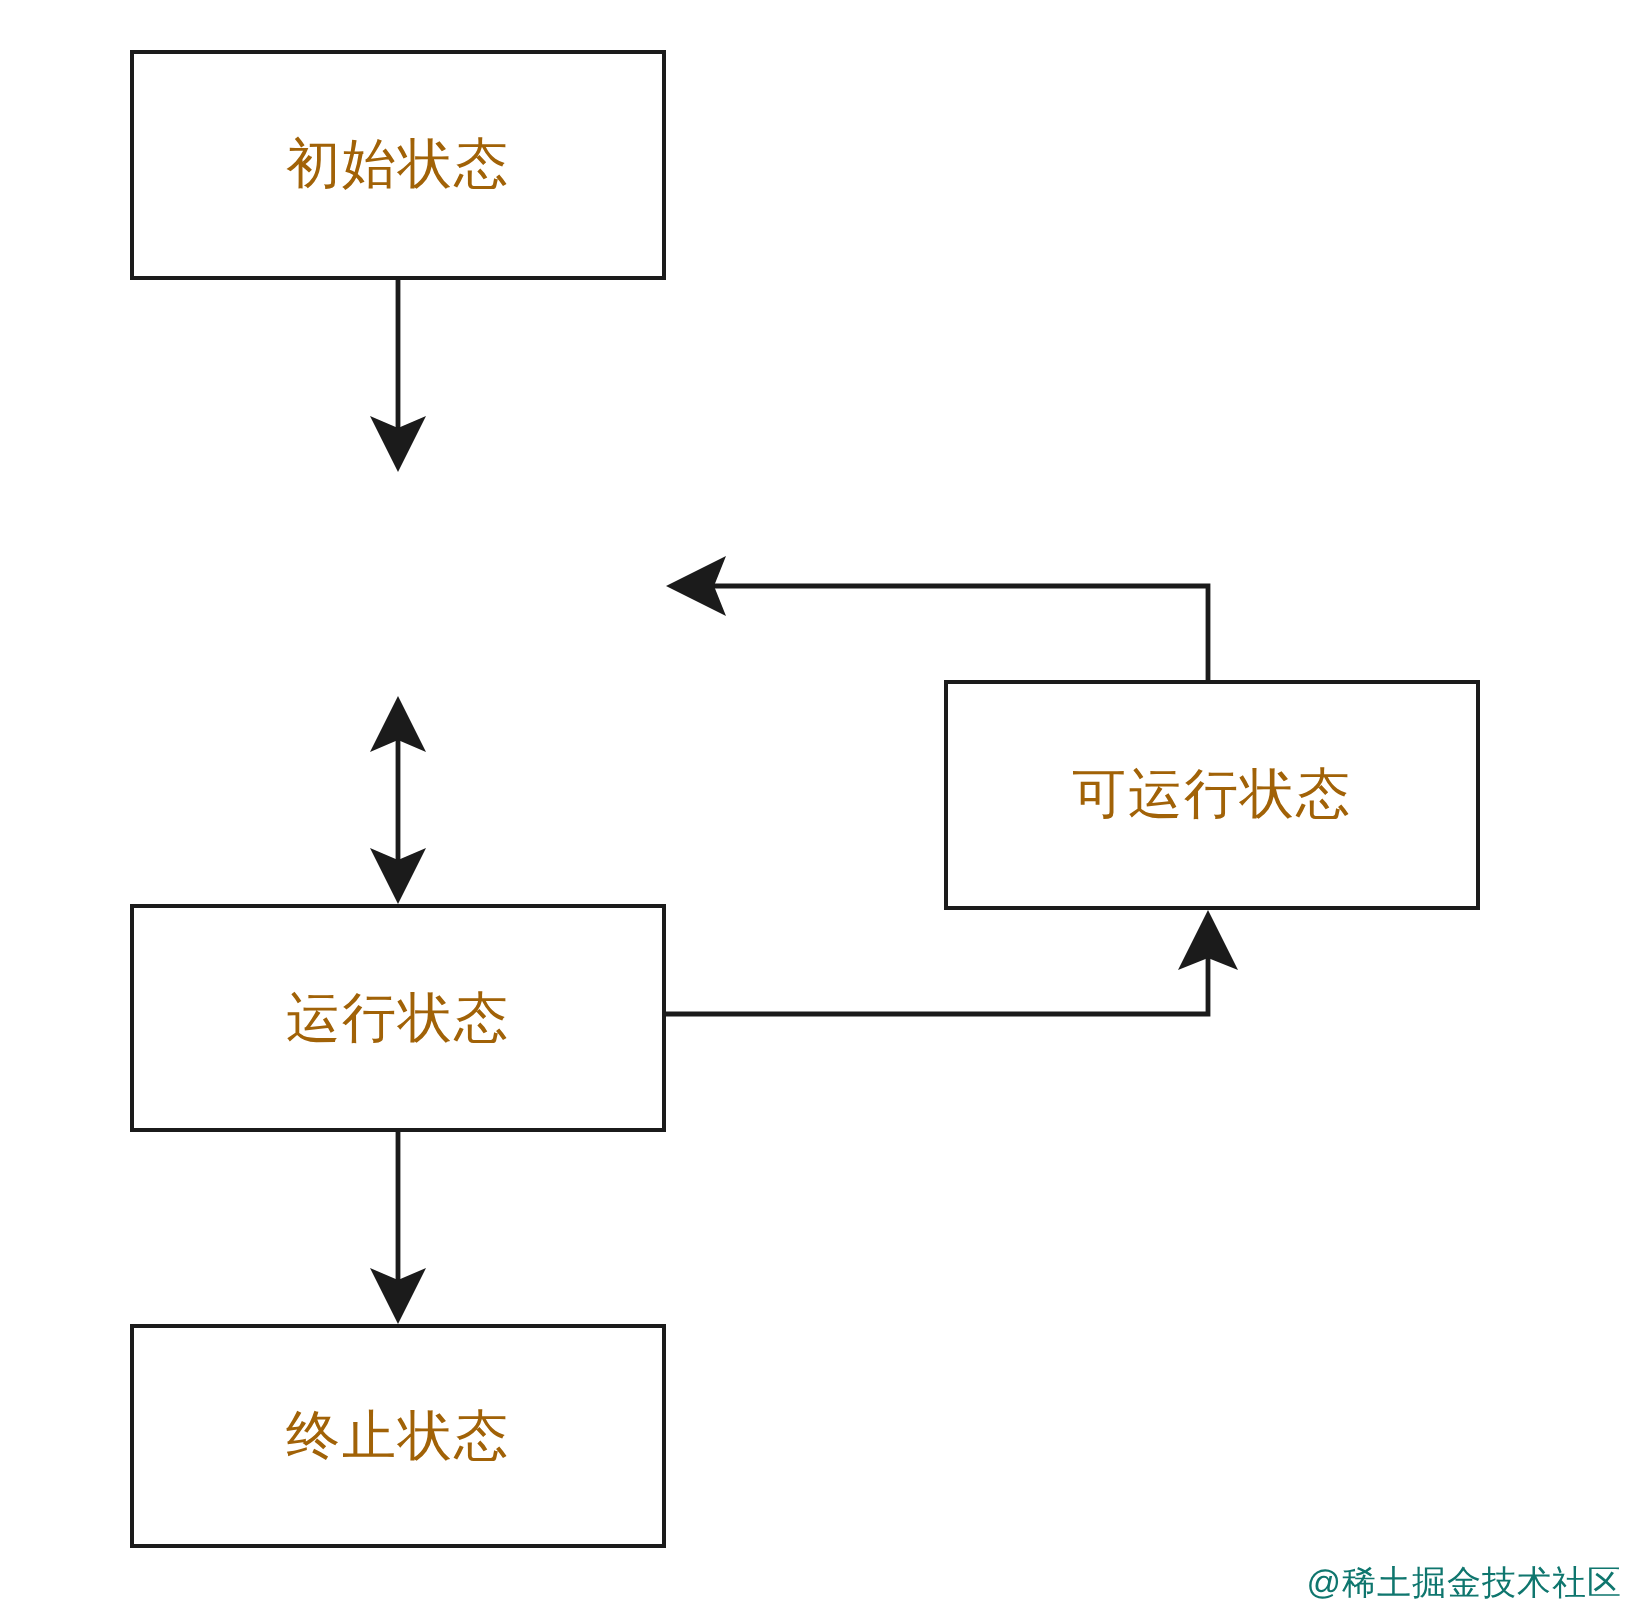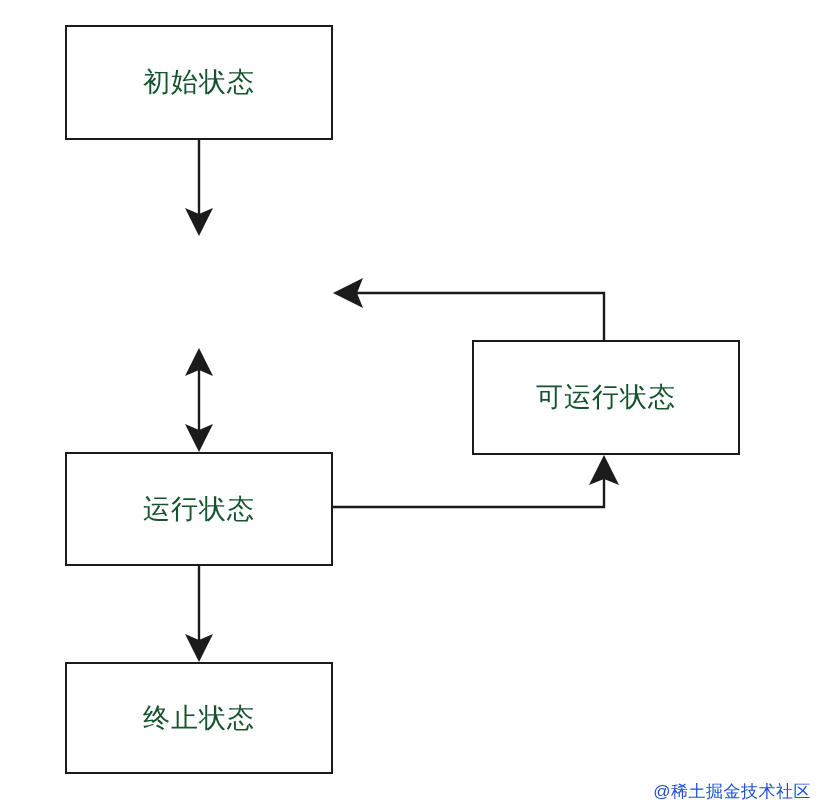--- a/index.html
+++ b/index.html
@@ -22,21 +22,21 @@
     box-sizing: border-box;
     background: #ffffff;
     border: 2px solid #1b1b1b;
     display: flex;
     align-items: center;
     justify-content: center;
   }
   .node-label {
     font-size: 27px;
     line-height: 1;
-    color: #14532d;
+    color: #a16207;
     letter-spacing: 1px;
     font-family: "Liberation Sans", "DejaVu Sans", sans-serif;
     white-space: nowrap;
     user-select: none;
   }
   #edge-layer {
     position: absolute;
     left: 0;
     top: 0;
     width: 825px;
@@ -52,21 +52,21 @@
   }
   .arrow-head {
     fill: #1b1b1b;
     stroke: none;
   }
   #watermark {
     position: absolute;
     right: 14px;
     bottom: 8px;
     font-size: 17px;
-    color: #1d4ed8;
+    color: #0f766e;
     letter-spacing: 0.5px;
     font-family: "Liberation Sans", "DejaVu Sans", sans-serif;
     user-select: none;
   }
 </style>
 </head>
 <body>
 
 <div id="canvas">
 

